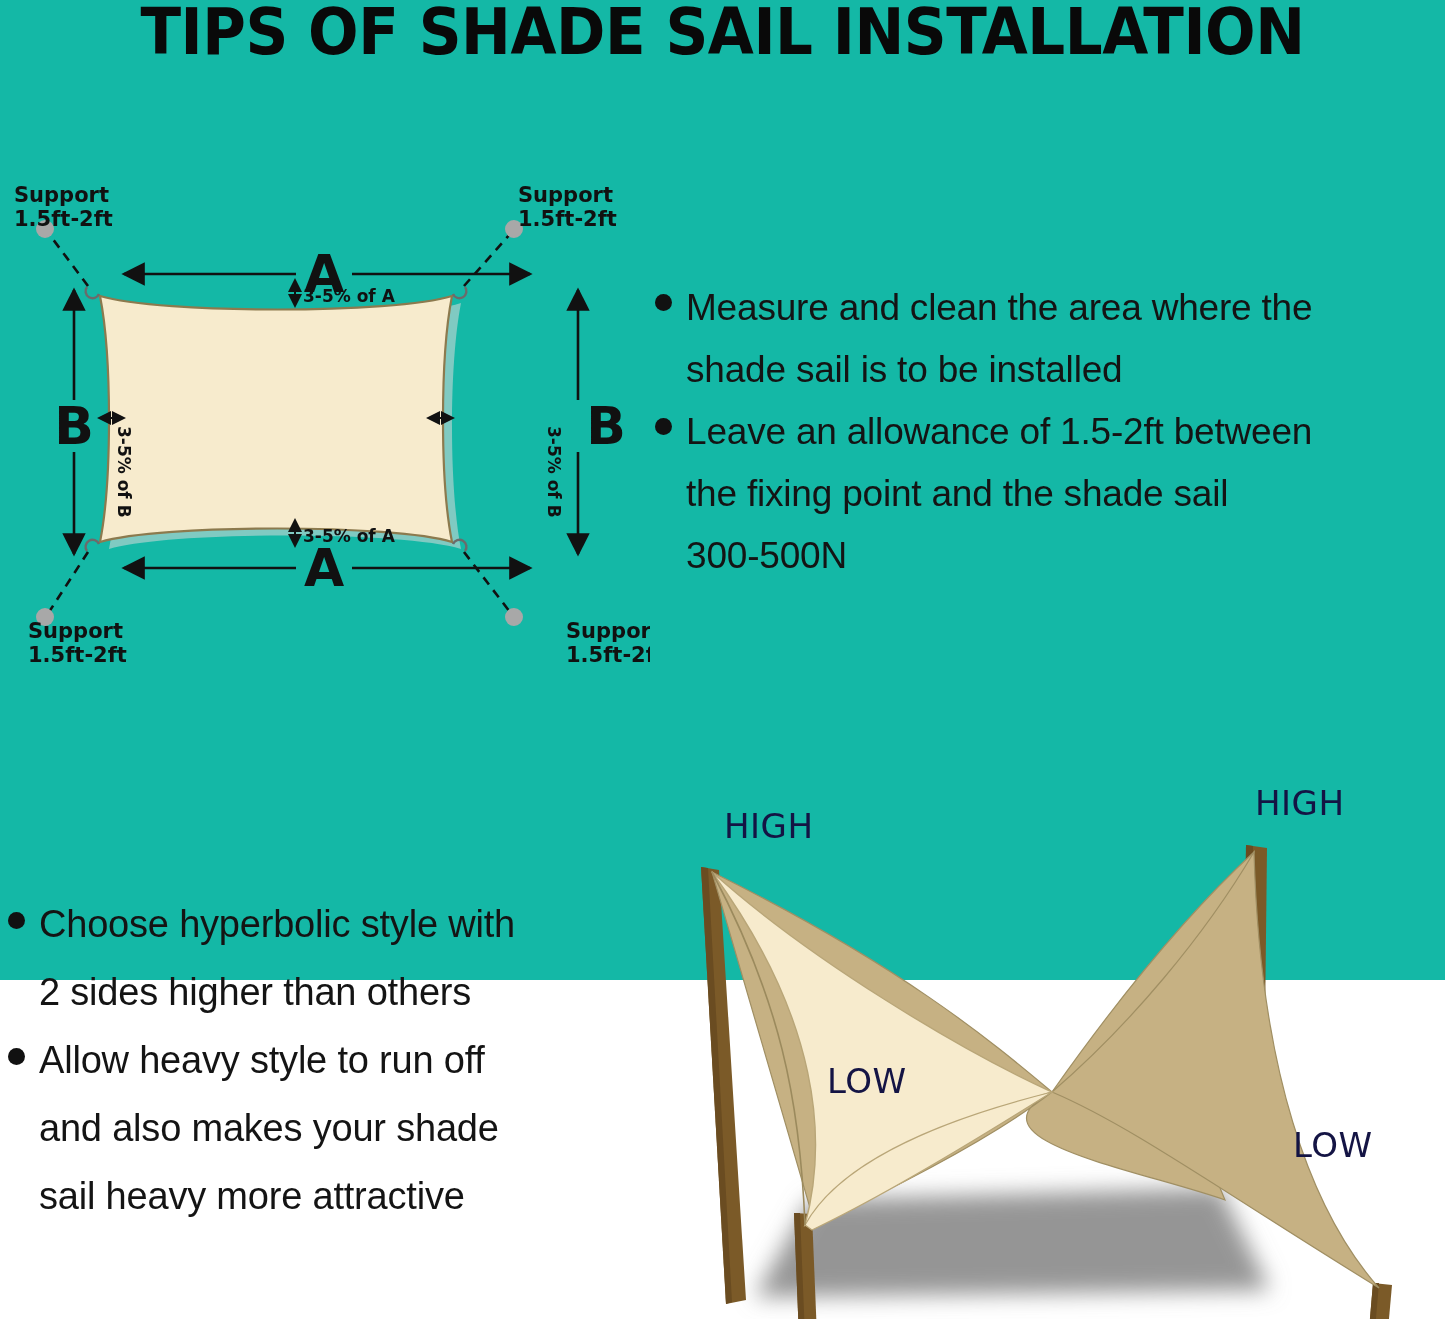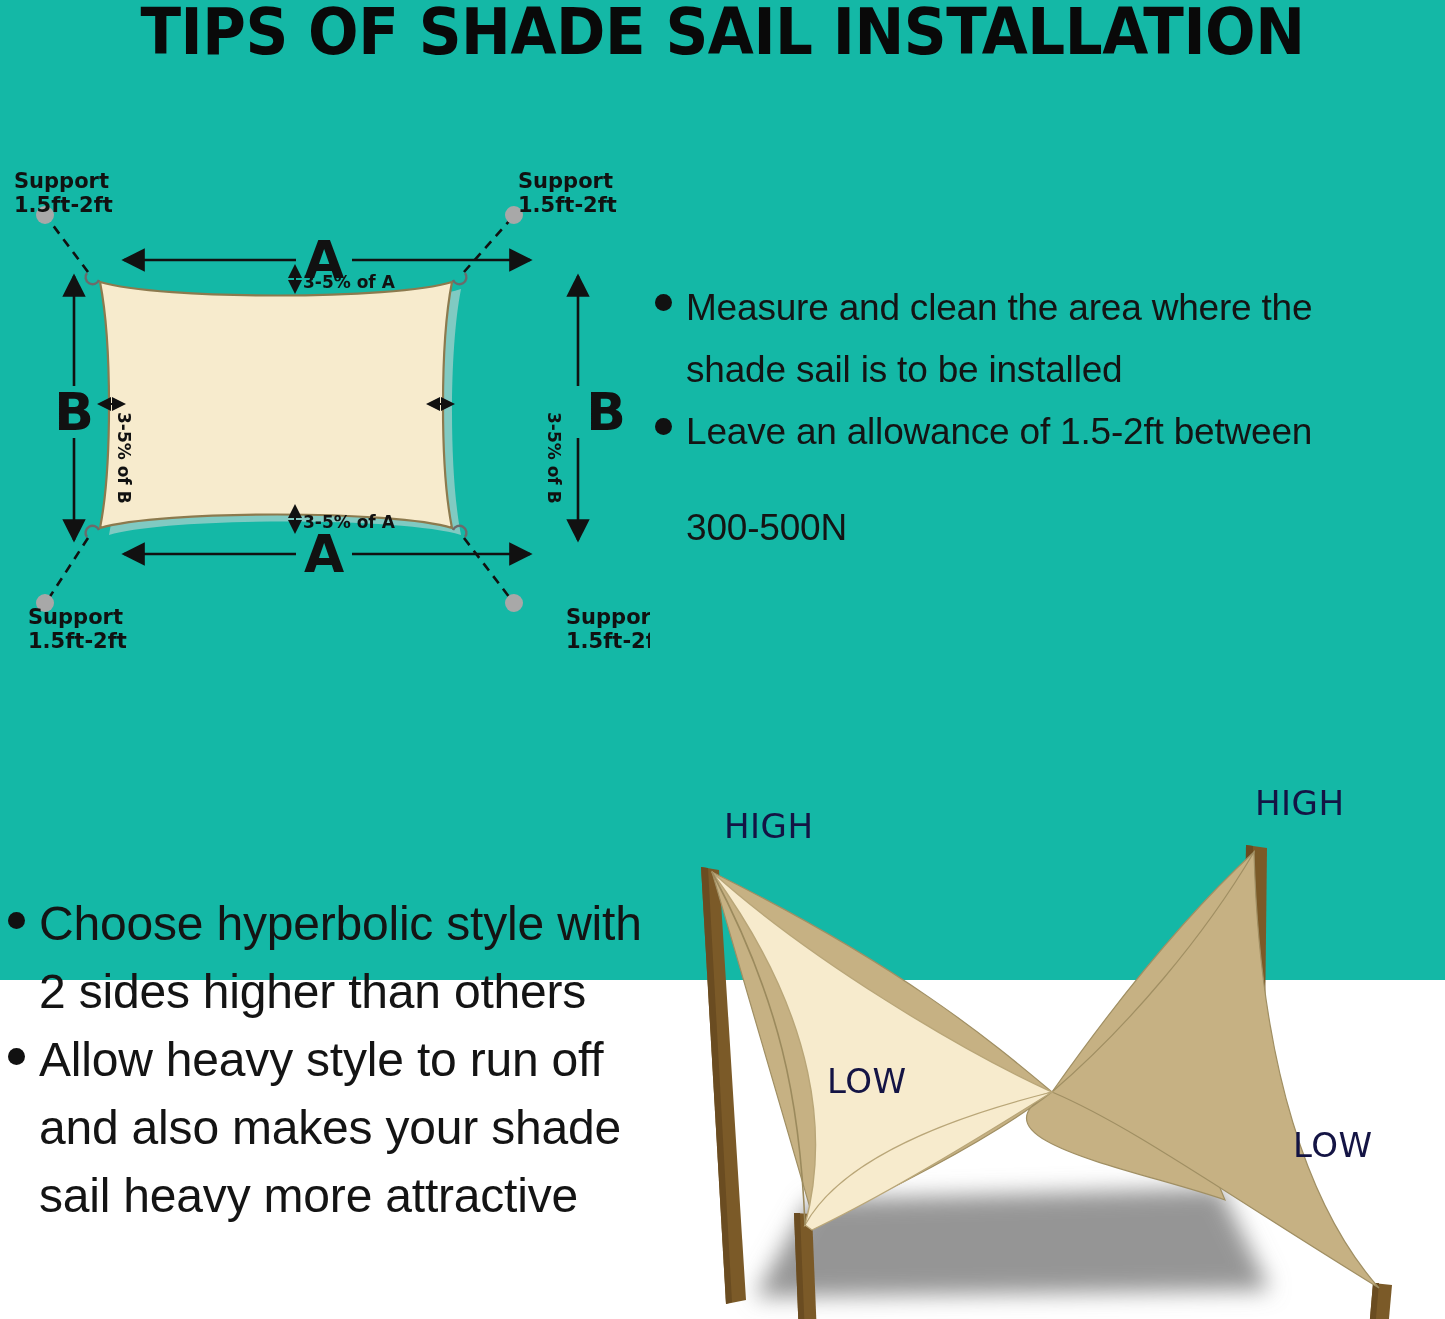--- a/index.html
+++ b/index.html
@@ -50,25 +50,25 @@
     font-family:Liberation Sans, sans-serif;
     font-weight:400;
     letter-spacing:-0.2px;
     white-space:nowrap;
   }
 
   
   #list-right{ left:655px; top:277px; width:790px;}
   
   #list-bottom{ left:8px; top:890px; width:640px;}
-  #list-bottom .bullet-text{font-size:48px;line-height:68px;}
+  #list-bottom .bullet-text{font-size:38px;line-height:68px;}
   #list-bottom .bullet-dot{margin-top:22px;}
 
   
-  #diagram-top{position:absolute;left:0;top:158px;width:650px;height:560px;}
+  #diagram-top{position:absolute;left:0;top:172px;width:650px;height:560px;}
   #diagram-top svg{display:block;}
 
   .dlabel{
     font-family:"DejaVu Sans","Liberation Sans",sans-serif;
     font-weight:700;
     fill:#111;
   }
   .support-lbl{font-size:21px;font-weight:700;}
   .pct-lbl{font-size:17px;font-weight:700;}
   .big-ab{font-size:52px;font-weight:700;}
@@ -206,20 +206,21 @@
     <div class="bullet-row">
       <span class="bullet-dot hidden"></span>
       <span class="bullet-text">shade sail is to be installed</span>
     </div>
     <div class="bullet-row">
       <span class="bullet-dot"></span>
       <span class="bullet-text">Leave an allowance of 1.5-2ft between</span>
     </div>
     <div class="bullet-row">
       <span class="bullet-dot hidden"></span>
+      <span class="bullet-text">the fixing point and the shade sail</span>
     </div>
     <div class="bullet-row">
       <span class="bullet-dot hidden"></span>
       <span class="bullet-text">300-500N</span>
     </div>
   </div>
 
   <div class="bullets" id="list-bottom">
     <div class="bullet-row">
       <span class="bullet-dot"></span>

